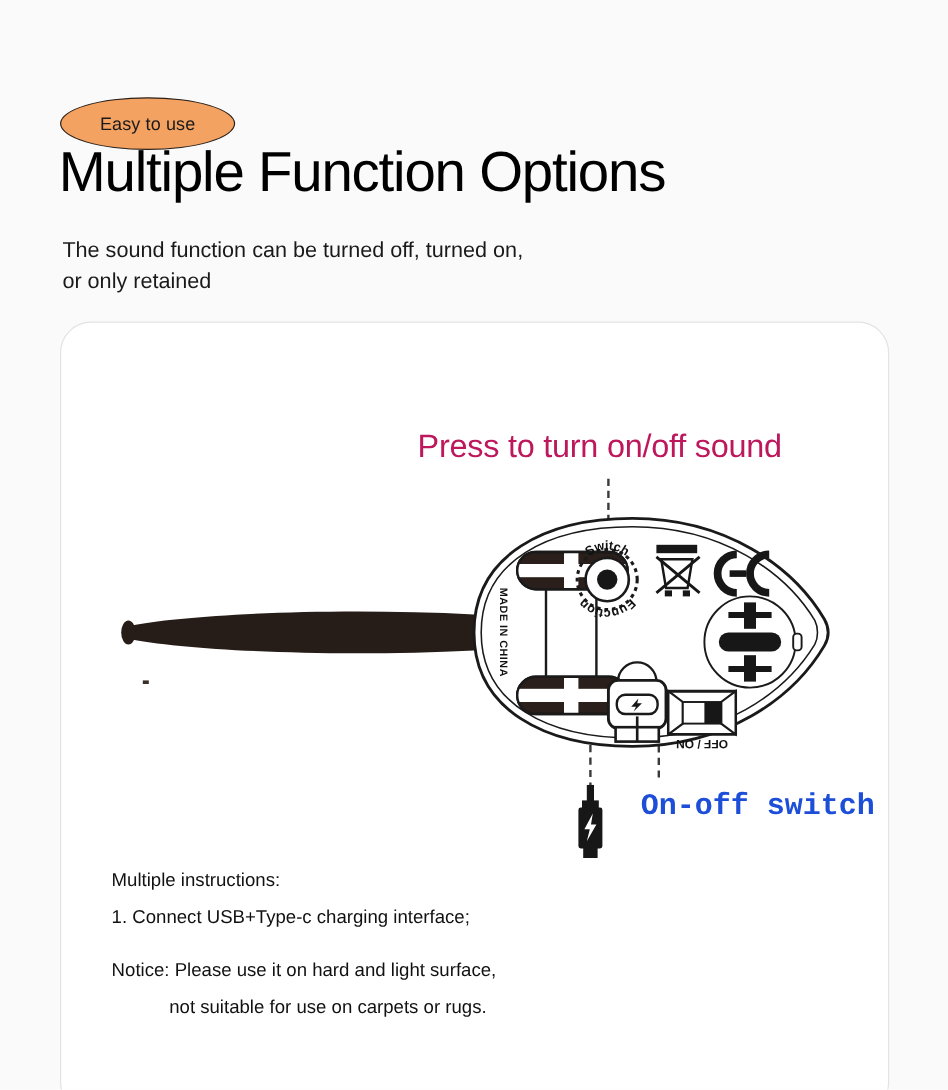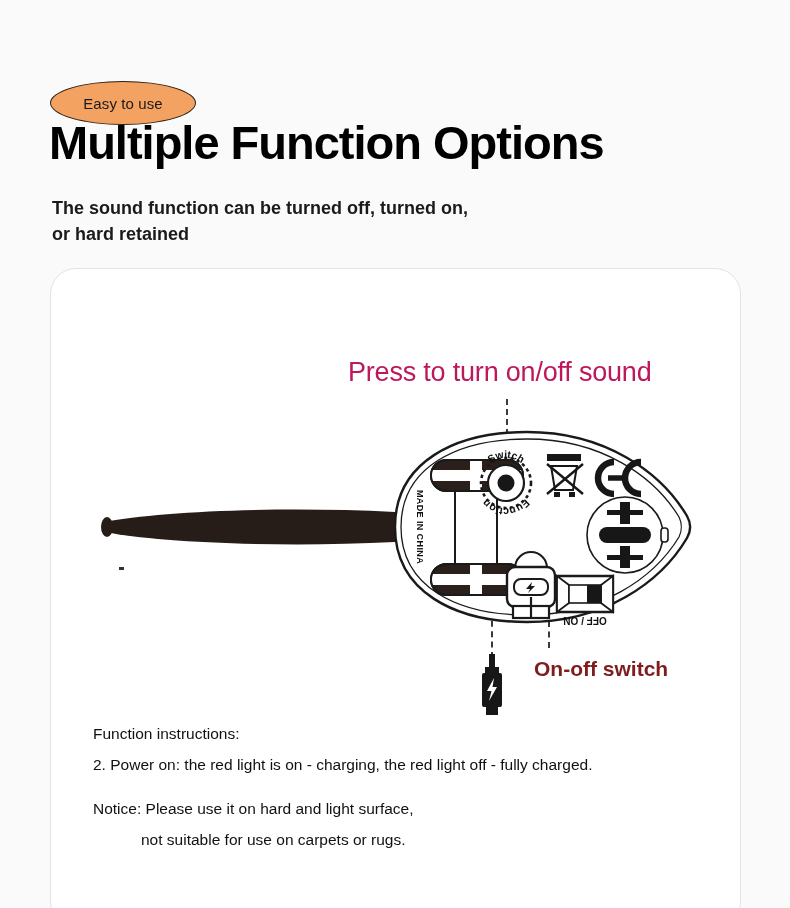--- a/index.html
+++ b/index.html
@@ -20,49 +20,49 @@
     border-radius:50%;
     background:#f4a261;
     border:1.4px solid #2b2018;
     display:flex;align-items:center;justify-content:center;
     font-size:15px;color:#1a1a1a;
     letter-spacing:.1px;
   }
   .title{
     position:absolute;left:49px;top:119px;
     font-size:47px;line-height:1.0;
-    font-weight:700;letter-spacing:-1.0px;
+    font-weight:400;letter-spacing:-1.0px;
     color:#000;white-space:nowrap;
   }
   .subtitle{
     position:absolute;left:52px;top:196px;
     font-size:18px;line-height:1.42;
-    color:#1a1a1a;font-weight:700;
+    color:#1a1a1a;font-weight:400;
   }
 
   
   .card{
     position:absolute;left:50px;top:268px;
     width:691px;height:660px;
     background:#fff;
     border:1px solid #e3e3e3;
     border-radius:26px;
     box-sizing:border-box;
   }
 
   
   .callout-top{
     position:absolute;left:348px;top:357px;
     font-size:27px;font-weight:400;color:#be185d;
     white-space:nowrap;letter-spacing:-.2px;
   }
   .lbl-mono{
     position:absolute;
-    font-family:Liberation Sans, sans-serif;
-    font-size:21px;font-weight:700;color:#7f1d1d;white-space:nowrap;
+    font-family:Liberation Mono, monospace;
+    font-size:25px;font-weight:700;color:#1d4ed8;white-space:nowrap;
   }
   .lbl-usb{left:347px;top:679px;}
   .lbl-onoff{left:534px;top:657px;}
 
   
   .dash-v{
     position:absolute;width:0;
     border-left:2px dashed #3a3a3a;
   }
   .d1{left:506px;top:399px;height:46px;}
@@ -89,21 +89,21 @@
 <div class="page">
 
   <div class="badge">
     <span>Easy to use</span>
   </div>
 
   <div class="title">Multiple Function Options</div>
 
   <div class="subtitle">
     <div>The sound function can be turned off, turned on,</div>
-    <div>or hard retained</div>
+    <div>or only retained</div>
   </div>
 
   <div class="card"></div>
 
   <div class="callout-top">Press to turn on/off sound</div>
 
   <div class="dash-v d1"></div>
   <div class="dash-v d2"></div>
   <div class="dash-v d3"></div>
 
@@ -210,20 +210,20 @@
 
   <svg class="usb-plug" style="position:absolute;left:478px;top:654px;" width="28" height="62" viewBox="0 0 28 62" xmlns="http://www.w3.org/2000/svg">
     <rect x="11" y="0" width="6" height="14" fill="#171717"></rect>
     <rect x="7" y="13" width="14" height="7" fill="#171717"></rect>
     <rect x="4" y="19" width="20" height="34" rx="2" ry="2" fill="#171717"></rect>
     <path d="M16 24 L9 37 L13.5 37 L11 47 L19 33 L14.5 33 Z" fill="#ffffff"></path>
     <rect x="8" y="52" width="12" height="9" fill="#171717"></rect>
   </svg>
 
   <div class="instr">
-    <p>Function instructions:</p>
-    <p>2. Power on: the red light is on - charging, the red light off - fully charged.</p>
+    <p>Multiple instructions:</p>
+    <p>1. Connect USB+Type-c charging interface;</p>
     <div class="gap"></div>
     <p>Notice: Please use it on  hard and light surface,</p>
     <p class="sub">not suitable for use on carpets or rugs.</p>
   </div>
 
 </div>
 
 </body></html>

